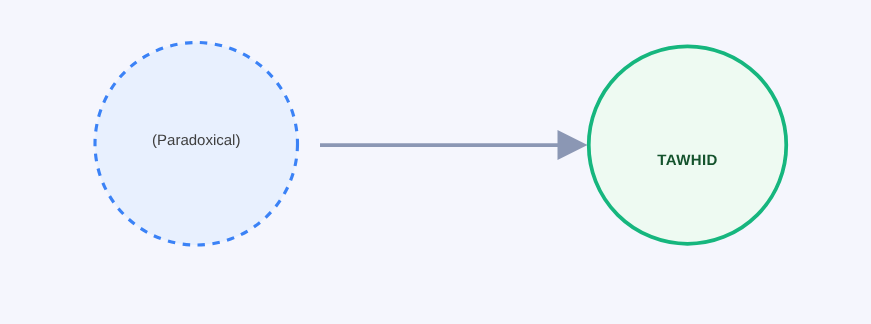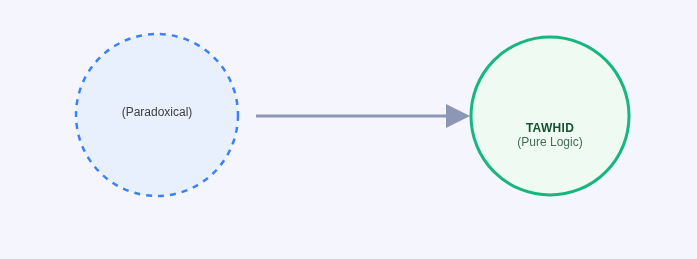--- a/index.html
+++ b/index.html
@@ -77,16 +77,15 @@
     <circle cx="550" cy="116" r="79" fill="#eefaf2" stroke="#16b67e" stroke-width="3"></circle>
 
   </svg>
 
   <div class="node-label-group" id="trinity-labels">
     <span class="node-subtitle">(Paradoxical)</span>
   </div>
 
   <div class="node-label-group" id="tawhid-labels">
     <span class="node-title">TAWHID</span>
-    <span class="node-subtitle">(Pure Logic)</span>
   </div>
 
 </div>
 
 </body></html>

